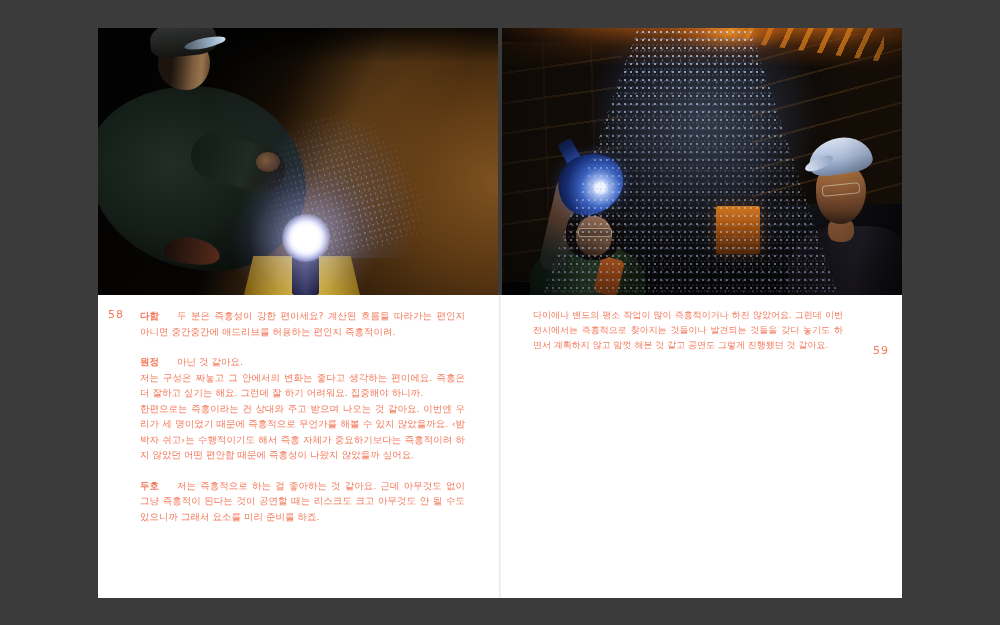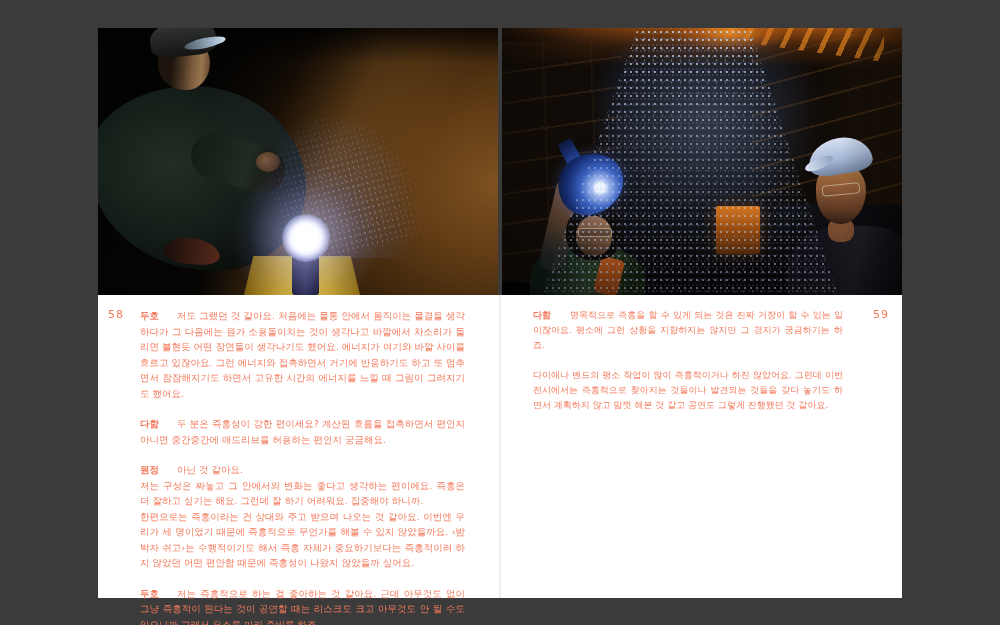--- a/index.html
+++ b/index.html
@@ -130,21 +130,21 @@
     linear-gradient(0deg,rgba(0,0,0,.35),rgba(0,0,0,0) 28%),
     linear-gradient(90deg,rgba(0,0,0,.45),rgba(0,0,0,0) 20%,rgba(0,0,0,0) 85%,rgba(0,0,0,.3));}
 
   
   .pages-row{position:relative;height:303px;background:#ffffff;display:flex;}
   .page{position:relative;width:402px;height:303px;flex:none;}
   .page-seam{position:absolute;left:401px;top:0;width:2px;height:100%;
     background:linear-gradient(90deg,rgba(0,0,0,.10),rgba(0,0,0,.04));}
   .page-number{position:absolute;top:13px;font-size:11px;letter-spacing:1px;color:#f4795b;}
   .pn-left{left:10px;}
-  .pn-right{right:13px;}
+  .pn-right{right:13px;margin-top:36px;}
   .text-col{position:absolute;top:13px;color:#f4795b;text-align:justify;word-break:break-all;}
   .page-left .text-col{left:42px;width:325px;font-size:9.5px;line-height:15.5px;}
   .page-right .text-col{left:33px;width:310px;font-size:9px;line-height:15px;}
   .blk{margin:0 0 15px 0;}
   .spk{font-weight:700;display:inline-block;min-width:37px;}
   .spk:empty{display:none;}
   .txt{white-space:pre-line;}
 </style>
 </head>
 <body>
@@ -198,32 +198,30 @@
         <div class="rp-vig"></div>
       </div>
 
     </div>
 
     <div class="pages-row">
 
       <div class="page page-left">
         <div class="page-number pn-left">58</div>
         <div class="text-col">
-          <p class="blk"><span class="spk">두호</span><span class="txt">저도 그랬던 것 같아요. 처음에는 물통 안에서 움직이는 물결을 생각하다가 그 다음에는 뭔가 소용돌이치는 것이 생각나고 바깥에서 차소리가 들리면 불현듯 어떤 장면들이 생각나기도 했어요. 에너지가 여기와 바깥 사이를 흐르고 있잖아요. 그런 에너지와 접촉하면서 거기에 반응하기도 하고 또 멈추면서 잠잠해지기도 하면서 고유한 시간의 에너지를 느낄 때 그림이 그려지기도 했어요.</span></p>
-          <p class="blk"><span class="spk">다함</span><span class="txt">두 분은 즉흥성이 강한 편이세요? 계산된 흐름을 접촉하면서 편인지 아니면 중간중간에 애드리브를 허용하는 편인지 궁금해요.</span></p>
+          <p class="blk"><span class="spk">다함</span><span class="txt">두 분은 즉흥성이 강한 편이세요? 계산된 흐름을 따라가는 편인지 아니면 중간중간에 애드리브를 허용하는 편인지 즉흥적이려.</span></p>
           <p class="blk"><span class="spk">원정</span><span class="txt">아닌 것 같아요.
 저는 구성은 짜놓고 그 안에서의 변화는 좋다고 생각하는 편이에요. 즉흥은 더 잘하고 싶기는 해요. 그런데 잘 하기 어려워요. 집중해야 하니까.
 한편으로는 즉흥이라는 건 상대와 주고 받으며 나오는 것 같아요. 이번엔 우리가 세 명이었기 때문에 즉흥적으로 무언가를 해볼 수 있지 않았을까요. ‹밤 박자 쉬고›는 수행적이기도 해서 즉흥 자체가 중요하기보다는 즉흥적이려 하지 않았던 어떤 편안함 때문에 즉흥성이 나왔지 않았을까 싶어요.</span></p>
           <p class="blk"><span class="spk">두호</span><span class="txt">저는 즉흥적으로 하는 걸 좋아하는 것 같아요. 근데 아무것도 없이 그냥 즉흥적이 된다는 것이 공연할 때는 리스크도 크고 아무것도 안 될 수도 있으니까 그래서 요소를 미리 준비를 하죠.</span></p>
         </div>
       </div>
 
       <div class="page page-right">
         <div class="text-col">
-          <p class="blk"><span class="spk">다함</span><span class="txt">명목적으로 즉흥을 할 수 있게 되는 것은 진짜 거장이 할 수 있는 일이잖아요. 평소에 그런 상황을 지향하지는 않지만 그 경지가 궁금하기는 하죠.</span></p>
           <p class="blk"><span class="txt">다이애나 밴드의 평소 작업이 많이 즉흥적이거나 하진 않았어요. 그런데 이번 전시에서는 즉흥적으로 찾아지는 것들이나 발견되는 것들을 갖다 놓기도 하면서 계획하지 않고 맘껏 해본 것 같고 공연도 그렇게 진행됐던 것 같아요.</span></p>
         </div>
         <div class="page-number pn-right">59</div>
       </div>
 
       <div class="page-seam"></div>
     </div>
 
   </div>
 </div>

